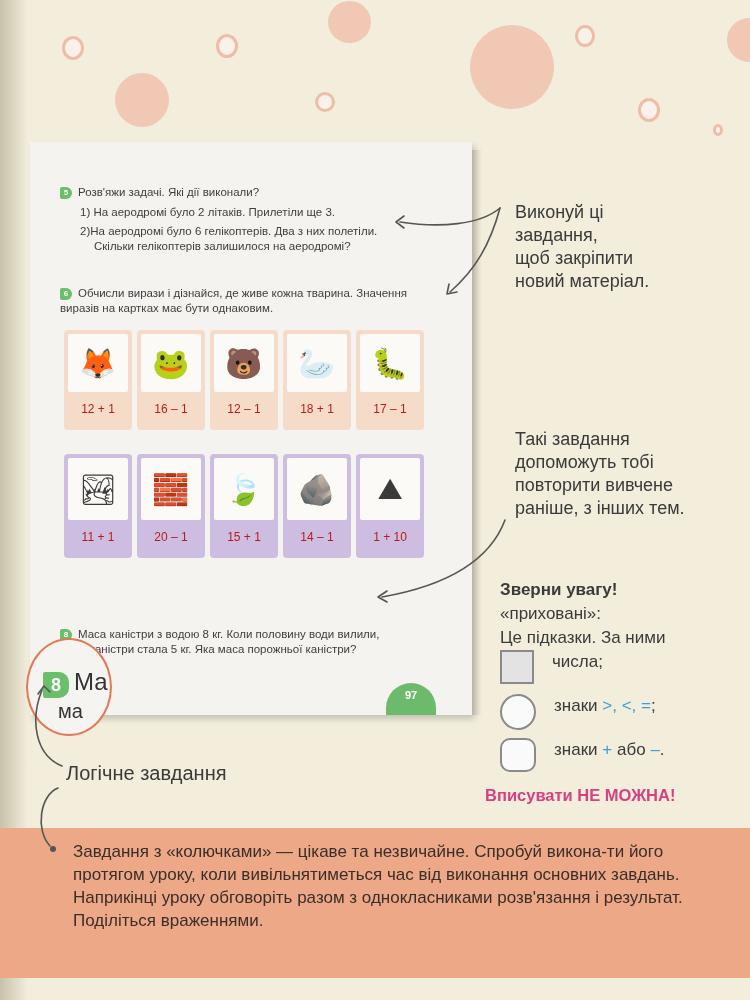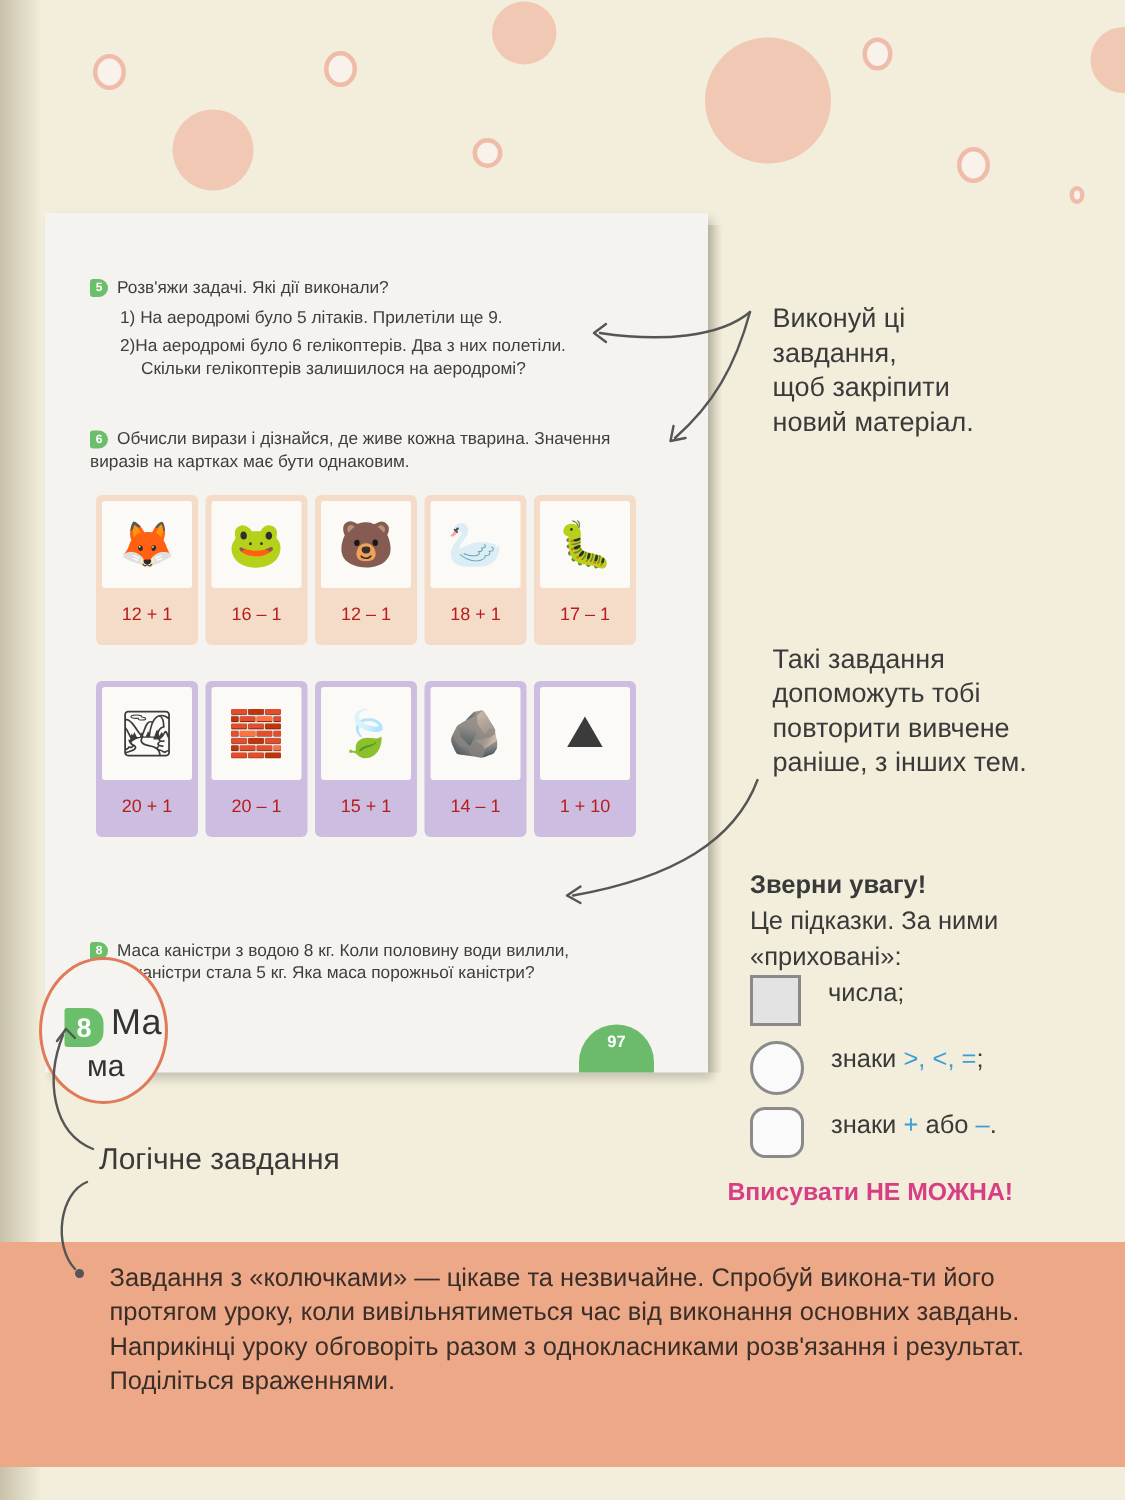--- a/index.html
+++ b/index.html
@@ -105,21 +105,21 @@
   <div class="dot fill" style="left:328px;top:1px;width:43px;height:42px;"></div>
   <div class="dot fill" style="left:470px;top:25px;width:84px;height:84px;"></div>
   <div class="dot fill" style="left:727px;top:18px;width:44px;height:44px;"></div>
 </div>
 
 <div class="inset">
   <div class="task" style="top:43px;">
     <span class="num">5</span><span>Розв'яжи задачі. Які дії виконали?</span>
     <div class="sub" style="margin-top:5px;">
       <span>1)</span>
-      <span>На аеродромі було 5 літаків. Прилетіли ще 9.</span>
+      <span>На аеродромі було 2 літаків. Прилетіли ще 3.</span>
     </div>
     <div class="sub" style="margin-top:4px;">
       <span>2)</span><span>На аеродромі було 6 гелікоптерів. Два з них полетіли.</span>
       <span class="indent">Скільки гелікоптерів залишилося на аеродромі?</span>
     </div>
   </div>
 
   <div class="task" style="top:144px;">
     <span class="num">6</span><span>Обчисли вирази і дізнайся, де живе кожна тварина. Значення</span><br>
     <span>виразів на картках має бути однаковим.</span>
@@ -144,21 +144,21 @@
       </div>
     <div class="card orange">
         <div class="pic">🐛</div>
         <div class="expr">17 – 1</div>
       </div>
   </div>
 
   <div class="cards" style="top:312px;">
     <div class="card purple">
         <div class="pic">🏞</div>
-        <div class="expr">20 + 1</div>
+        <div class="expr">11 + 1</div>
       </div>
     <div class="card purple">
         <div class="pic">🧱</div>
         <div class="expr">20 – 1</div>
       </div>
     <div class="card purple">
         <div class="pic">🍃</div>
         <div class="expr">15 + 1</div>
       </div>
     <div class="card purple">
@@ -196,22 +196,22 @@
 
 <div class="note" style="left:515px;top:428px;">
   <div>Такі завдання</div>
   <div>допоможуть тобі</div>
   <div>повторити вивчене</div>
   <div>раніше, з інших тем.</div>
 </div>
 
 <div class="attention">
   <div class="head">Зверни увагу!</div>
+  <div>«приховані»:</div>
   <div>Це підказки. За ними</div>
-  <div>«приховані»:</div>
   <div class="legend-row">
     <div class="shape-box"></div>
     <span>числа;</span>
   </div>
   <div class="legend-row">
     <div class="shape-circle"></div>
     <span>знаки </span>&nbsp;<span class="blue">&gt;, &lt;, =</span><span>;</span>
   </div>
   <div class="legend-row">
     <div class="shape-round"></div>

